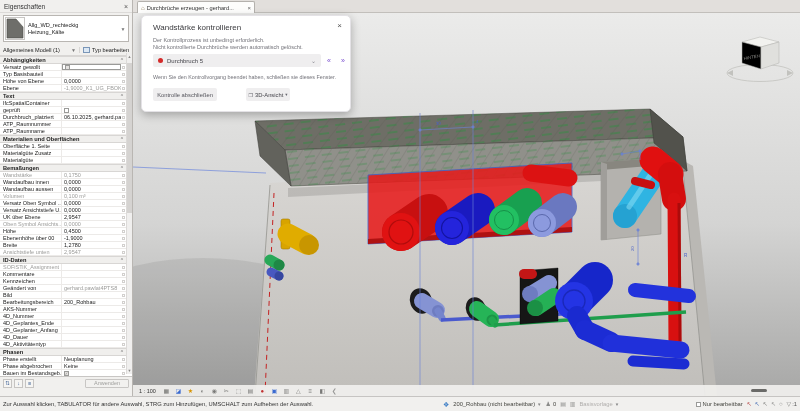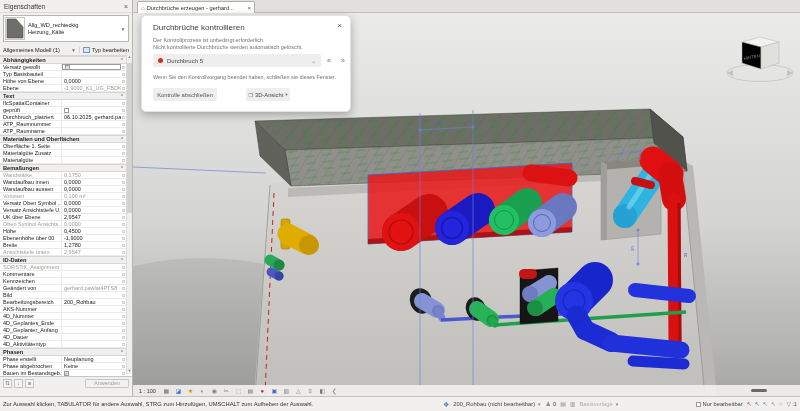--- a/index.html
+++ b/index.html
@@ -626,21 +626,21 @@
       <span class="vb-ic" style="color: rgb(122, 122, 120);">▥</span>
       <span class="vb-ic" style="color: rgb(122, 122, 120);">△</span>
       <span class="vb-ic" style="color: rgb(122, 122, 120);">≡</span>
       <span class="vb-ic" style="color: rgb(122, 122, 120);">◧</span>
       <span class="vb-ic" style="color: rgb(153, 153, 151);">❮</span>
       <span class="vb-thumb"></span>
   </div>
 </div>
 
 <div id="dialog">
-  <div class="dtitle">Durchbrüche kontrollieren</div>
+  <div class="dtitle">Wandstärke kontrollieren</div>
   <div class="dclose">×</div>
   <div class="dl1">Der Kontrollprozess ist unbedingt erforderlich.</div>
   <div class="dl2">Nicht kontrollierte Durchbrüche werden automatisch gelöscht.</div>
   <div class="dropdown">
     <span class="dd-dot"></span>
     <span class="dd-text">Durchbruch 5</span>
     <span class="dd-chev">⌄</span>
   </div>
   <span class="nav-prev">«</span>
   <span class="nav-next">»</span>

